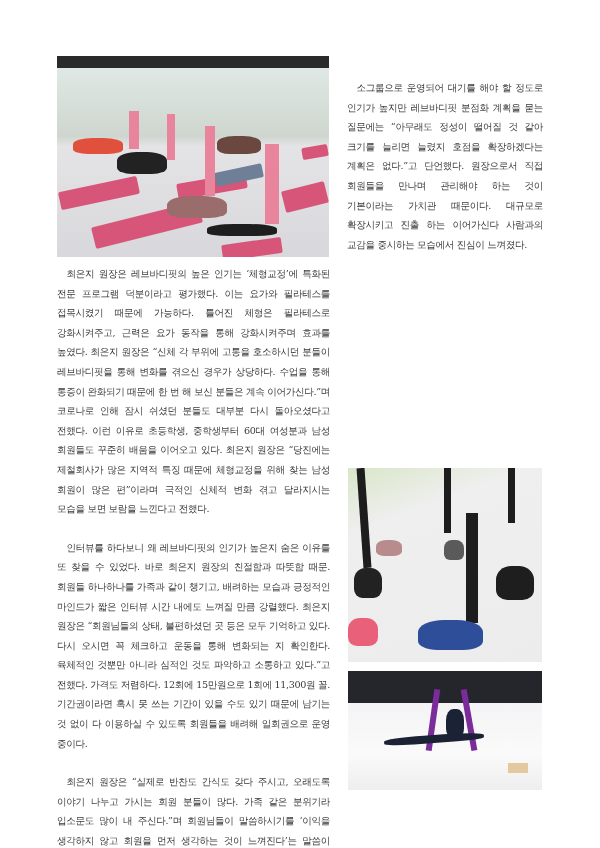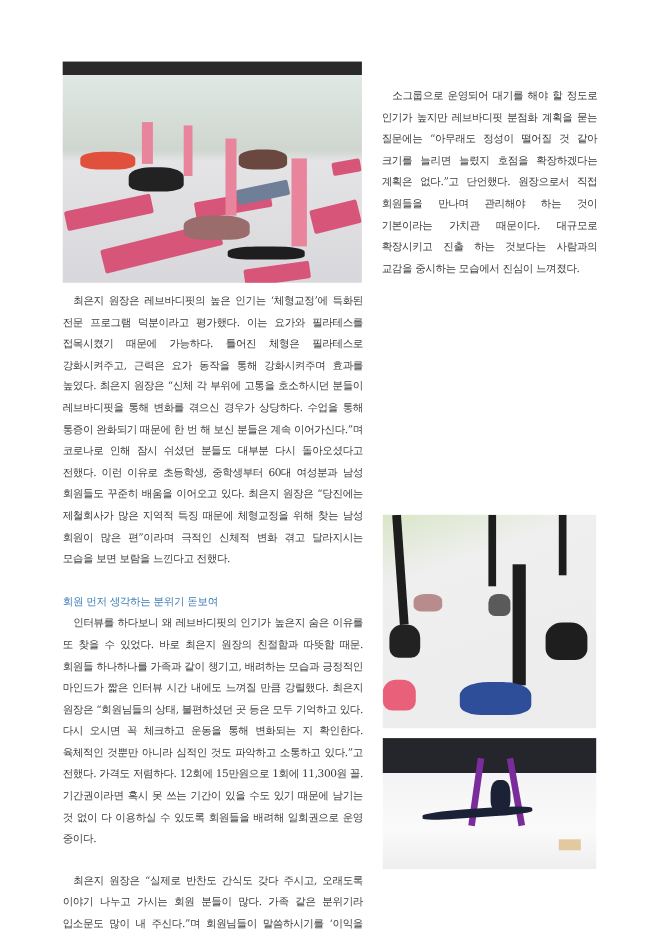--- a/index.html
+++ b/index.html
@@ -87,28 +87,27 @@
     <div class="person" style="left:16px;top:82px;width:50px;height:16px;background:#e0503c;"></div>
     <div class="person" style="left:60px;top:96px;width:50px;height:22px;background:#222;"></div>
     <div class="person" style="left:110px;top:140px;width:60px;height:22px;background:#9a6c6c;"></div>
     <div class="person" style="left:150px;top:168px;width:70px;height:12px;background:#1e1e1e;"></div>
     <div class="person" style="left:160px;top:80px;width:44px;height:18px;background:#6a4840;"></div>
   </div>
 
   <div class="col-left">
     <p class="para">최은지 원장은 레브바디핏의 높은 인기는 ‘체형교정’에 특화된 전문 프로그램 덕분이라고 평가했다. 이는 요가와 필라테스를 접목시켰기 때문에 가능하다. 틀어진 체형은 필라테스로 강화시켜주고, 근력은 요가 동작을 통해 강화시켜주며 효과를 높였다. 최은지 원장은 “신체 각 부위에 고통을 호소하시던 분들이 레브바디핏을 통해 변화를 겪으신 경우가 상당하다. 수업을 통해 통증이 완화되기 때문에 한 번 해 보신 분들은 계속 이어가신다.”며 코로나로 인해 잠시 쉬셨던 분들도 대부분 다시 돌아오셨다고 전했다. 이런 이유로 초등학생, 중학생부터 60대 여성분과 남성 회원들도 꾸준히 배움을 이어오고 있다. 최은지 원장은 “당진에는 제철회사가 많은 지역적 특징 때문에 체형교정을 위해 찾는 남성 회원이 많은 편”이라며 극적인 신체적 변화 겪고 달라지시는 모습을 보면 보람을 느낀다고 전했다.</p>
     <div class="gap"></div>
-    <p class="subhead">회원 먼저 생각하는 분위기 돋보여</p>
     <p class="para">인터뷰를 하다보니 왜 레브바디핏의 인기가 높은지 숨은 이유를 또 찾을 수 있었다. 바로 최은지 원장의 친절함과 따뜻함 때문. 회원들 하나하나를 가족과 같이 챙기고, 배려하는 모습과 긍정적인 마인드가 짧은 인터뷰 시간 내에도 느껴질 만큼 강렬했다. 최은지 원장은 “회원님들의 상태, 불편하셨던 곳 등은 모두 기억하고 있다. 다시 오시면 꼭 체크하고 운동을 통해 변화되는 지 확인한다. 육체적인 것뿐만 아니라 심적인 것도 파악하고 소통하고 있다.”고 전했다. 가격도 저렴하다. 12회에 15만원으로 1회에 11,300원 꼴. 기간권이라면 혹시 못 쓰는 기간이 있을 수도 있기 때문에 남기는 것 없이 다 이용하실 수 있도록 회원들을 배려해 일회권으로 운영 중이다.</p>
     <div class="gap"></div>
     <p class="para">최은지 원장은 “실제로 반찬도 간식도 갖다 주시고, 오래도록 이야기 나누고 가시는 회원 분들이 많다. 가족 같은 분위기라 입소문도 많이 내 주신다.”며 회원님들이 말씀하시기를 ‘이익을 생각하지 않고 회원을 먼저 생각하는 것이 느껴진다’는 말씀이 많다고 전했다.</p>
   </div>
 
   <div class="col-right">
-    <p class="para">소그룹으로 운영되어 대기를 해야 할 정도로 인기가 높지만 레브바디핏 분점화 계획을 묻는 질문에는 “아무래도 정성이 떨어질 것 같아 크기를 늘리면 늘렸지 호점을 확장하겠다는 계획은 없다.”고 단언했다. 원장으로서 직접 회원들을 만나며 관리해야 하는 것이 기본이라는 가치관 때문이다. 대규모로 확장시키고 진출 하는 것보다는 사람과의 교감을 중시하는 모습에서 진심이 느껴졌다.</p>
+    <p class="para">소그룹으로 운영되어 대기를 해야 할 정도로 인기가 높지만 레브바디핏 분점화 계획을 묻는 질문에는 “아무래도 정성이 떨어질 것 같아 크기를 늘리면 늘렸지 호점을 확장하겠다는 계획은 없다.”고 단언했다. 원장으로서 직접 회원들을 만나며 관리해야 하는 것이 기본이라는 가치관 때문이다. 대규모로 확장시키고 진출 하는 이어가신다 사람과의 교감을 중시하는 모습에서 진심이 느껴졌다.</p>
     <div class="gap"></div>
   </div>
 
   <div class="photo photo-circle">
     <div class="strap dark" style="left:12px;top:0;width:8px;height:100px;transform:rotate(-4deg);"></div>
     <div class="strap dark" style="left:96px;top:0;width:7px;height:65px;"></div>
     <div class="strap dark" style="left:118px;top:45px;width:12px;height:110px;"></div>
     <div class="strap dark" style="left:160px;top:0;width:7px;height:55px;"></div>
     <div class="person" style="left:0;top:150px;width:30px;height:28px;background:#e8607a;"></div>
     <div class="person" style="left:70px;top:152px;width:65px;height:30px;background:#2f4e9a;"></div>

